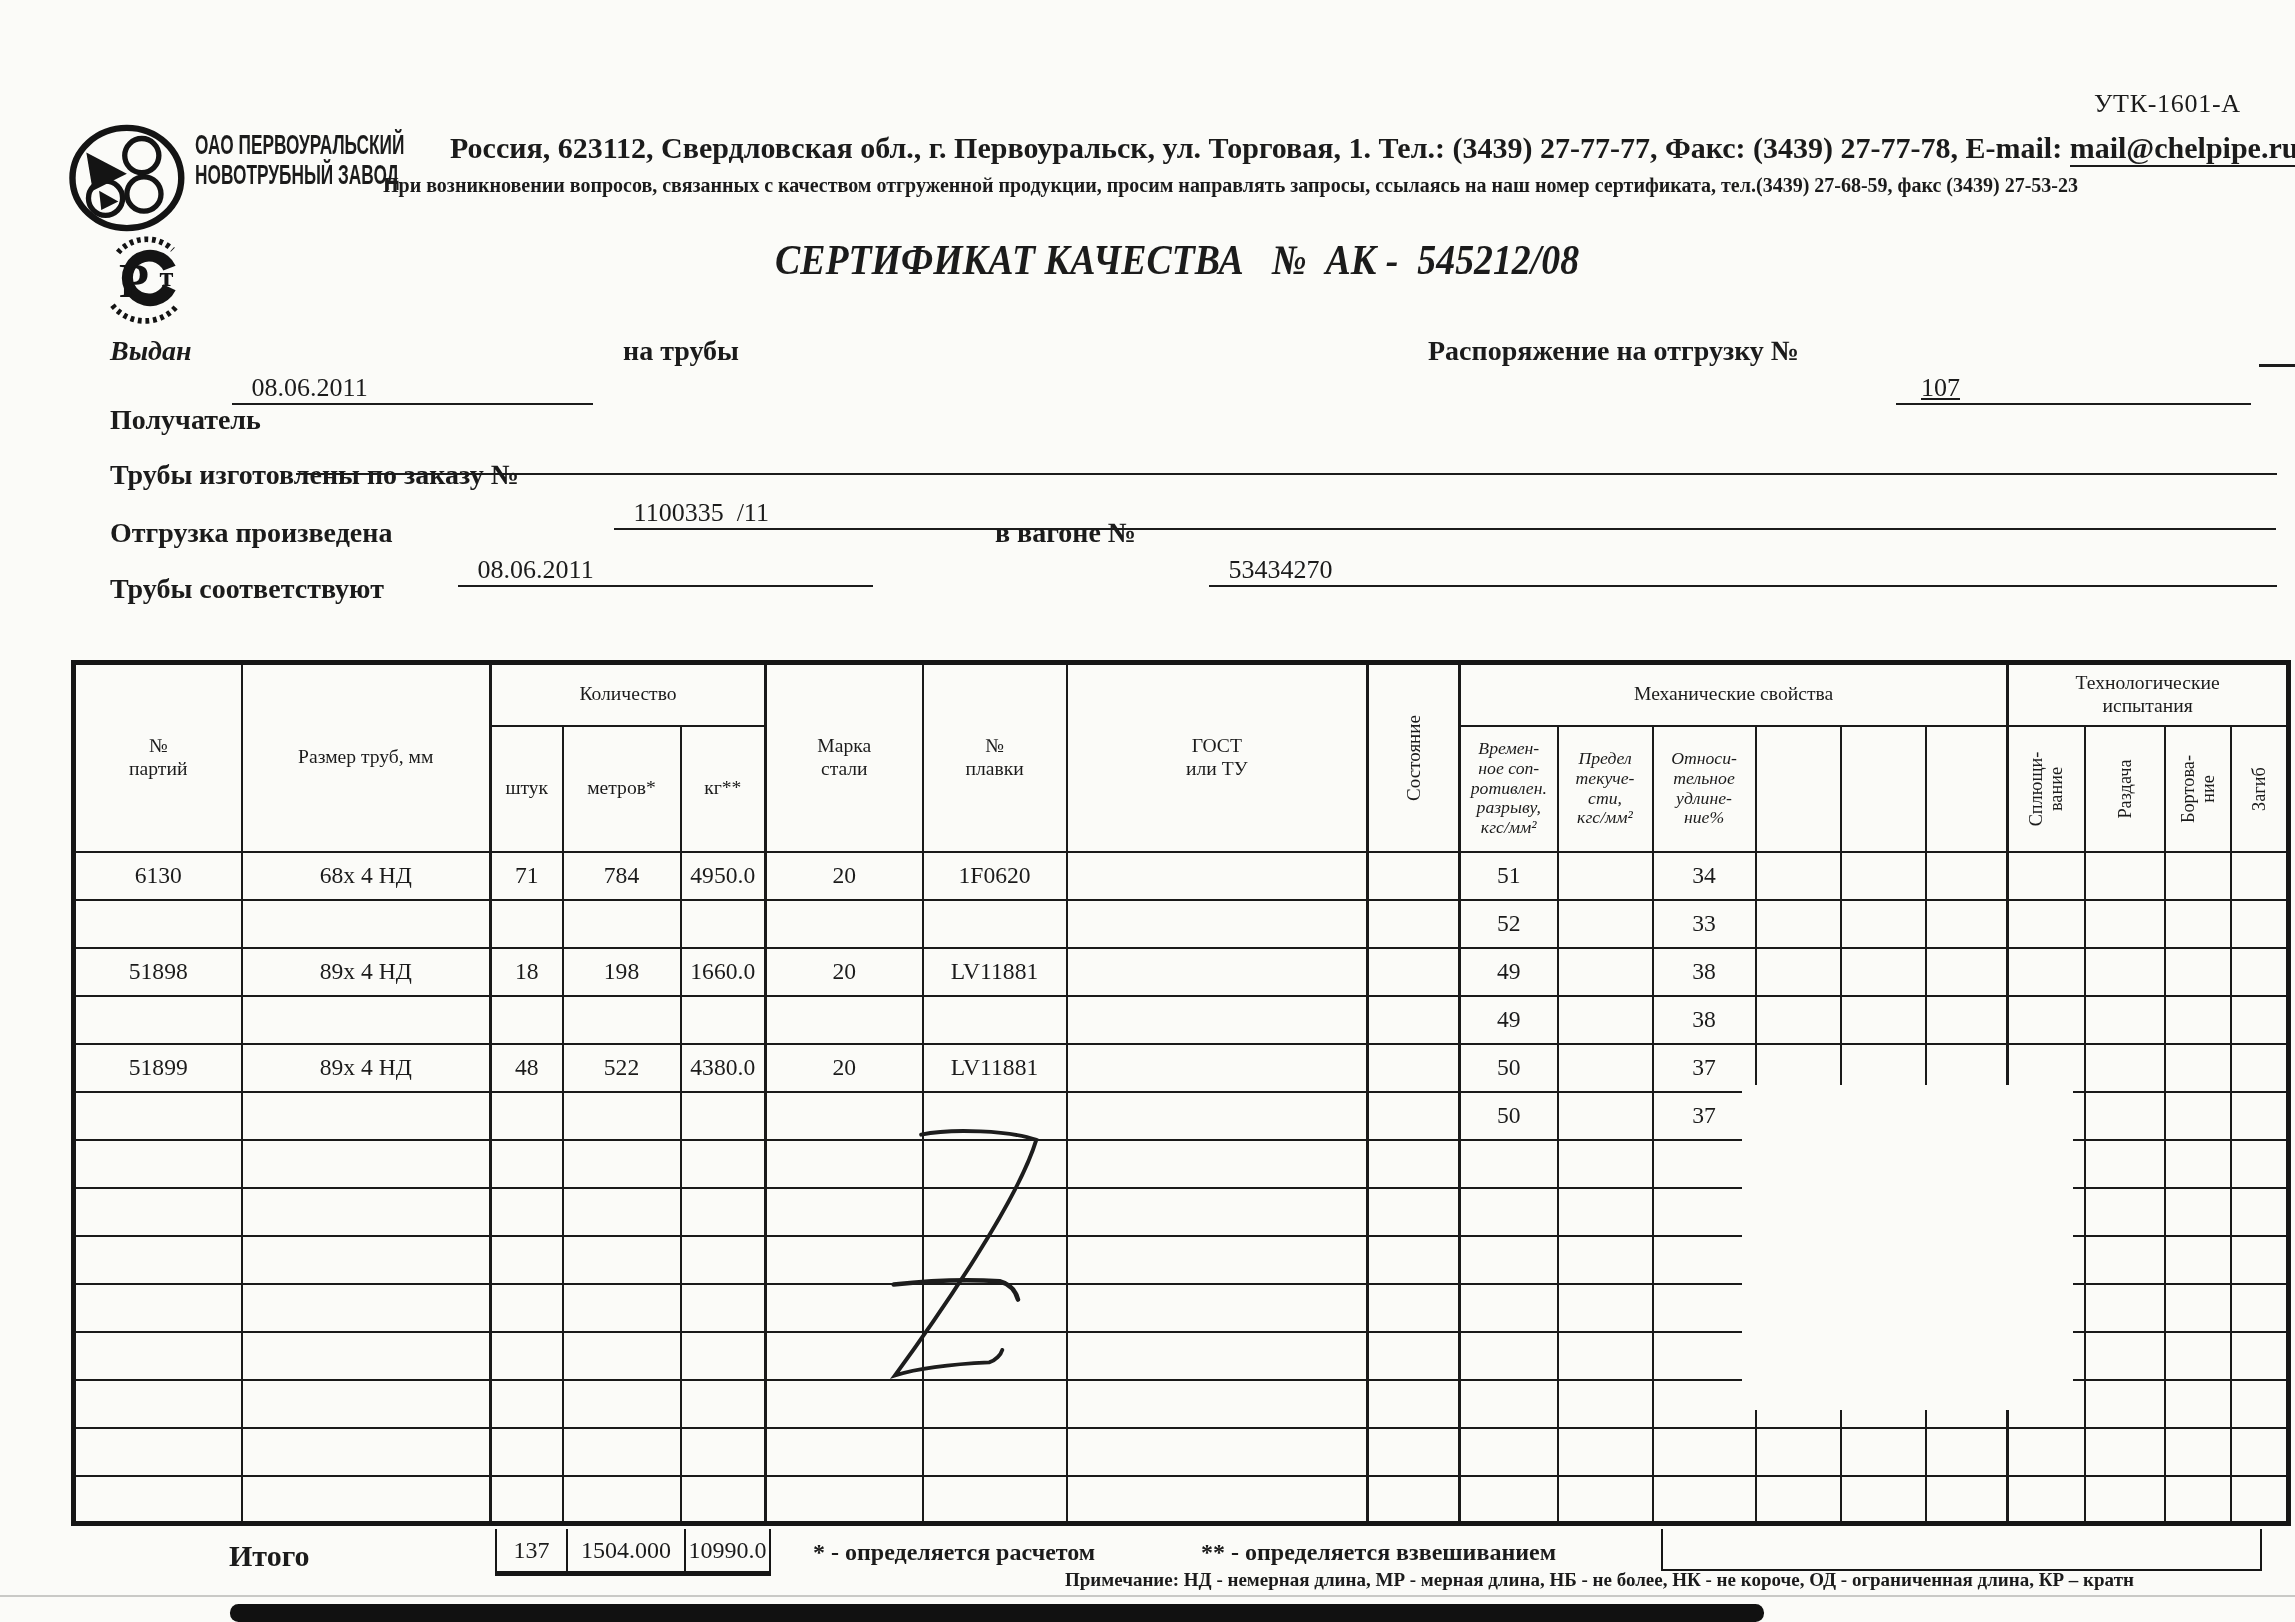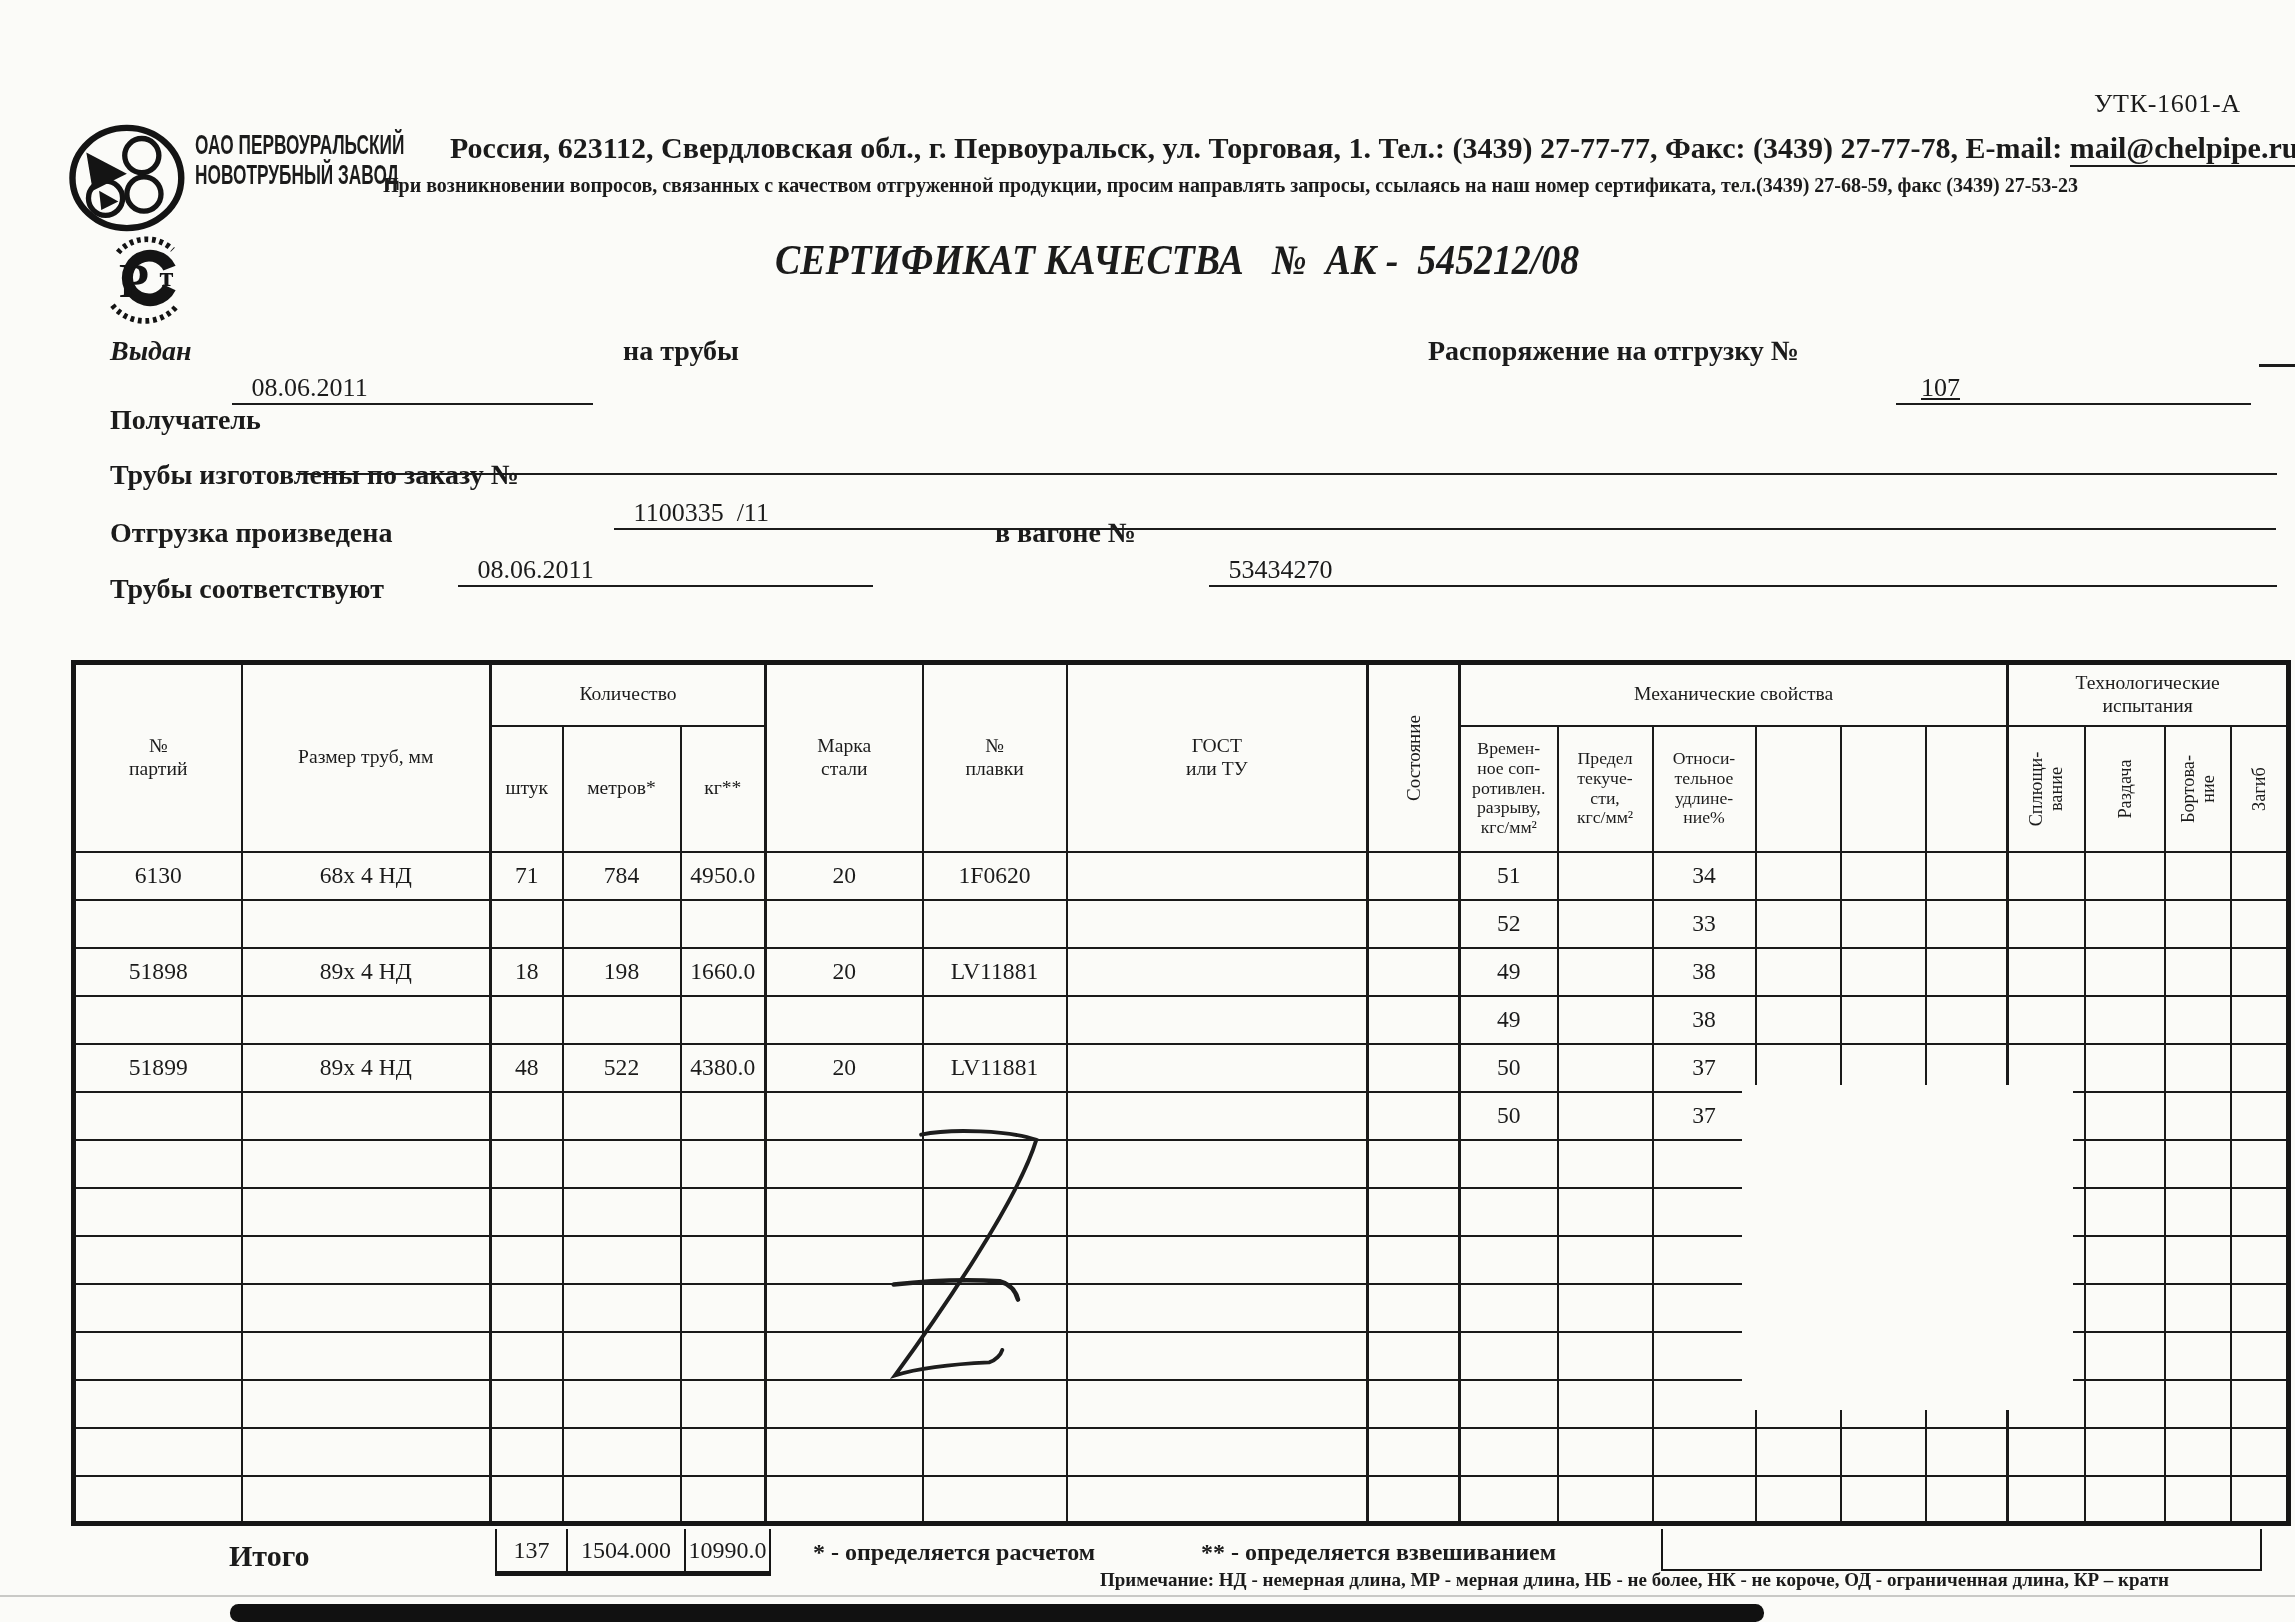--- a/index.html
+++ b/index.html
@@ -23,39 +23,39 @@
   .dash{position:absolute;background:#1c1c1c;height:3.3px;}
   
   #cert-table{position:absolute;left:71px;top:660px;width:2214px;border-collapse:collapse;
       table-layout:fixed;border:5.9px solid #161616;z-index:1;}
   #cert-table th,#cert-table td{border:2px solid #1a1a1a;border-top-width:2.6px;border-bottom-width:2.6px;
       padding:0;font-weight:normal;text-align:center;vertical-align:middle;}
   #cert-table .tl{border-left-width:3.9px;}
   tr.h1{height:63px;} tr.h2{height:126px;} tr.dr{height:48px;}
   tr.h2 th{border-bottom-width:5.2px;}
   .hc{font-size:19.6px;line-height:1.15;white-space:pre-line;}
-  .hs{font-size:17.7px;line-height:1.12;white-space:pre-line;}
+  .hs{font-size:17.7px;line-height:1.12;white-space:pre-line;font-style:italic;}
   tr.dr td{font-size:23.6px;}
   .vcell{position:relative;}
   .vtext{position:absolute;left:50%;top:50%;transform:translate(-50%,-50%) rotate(-90deg);
       white-space:pre-line;text-align:center;font-size:19px;line-height:1.1;width:177px;}
   .vtext.sm{width:119px;font-size:18.3px;}
   
   #white-patch{left:1742px;top:1085px;width:331px;height:325px;background:#fbfbf8;z-index:2;}
   #zmark{left:0;top:0;z-index:3;pointer-events:none;}
   
   #totals-label{left:229px;top:1539px;width:203px;text-align:left;font-size:30px;font-weight:bold;}
   #totals-boxes{left:487px;top:1529px;height:47px;display:flex;border:2.6px solid #161616;border-top:none;
       border-bottom-width:5.2px;box-sizing:border-box;z-index:4;background:#fbfbf8;margin-left:8px;}
   #totals-boxes .tb{height:100%;line-height:43px;text-align:center;font-size:24px;box-sizing:border-box;}
   #totals-boxes .tb+.tb{border-left:2.6px solid #161616;}
   #right-rect{left:1661px;top:1529px;width:601px;height:42px;border:2.6px solid #161616;border-top:none;
       box-sizing:border-box;z-index:4;}
   .note{position:absolute;font-size:24px;font-weight:bold;white-space:pre;}
-  #remark{left:1065px;top:1569px;font-size:19px;font-weight:bold;white-space:nowrap;z-index:5;margin-left:35px;}
+  #remark{left:1065px;top:1569px;font-size:19px;font-weight:bold;white-space:nowrap;z-index:5;}
   #scan-line{left:0;top:1595px;width:2295px;height:2px;background:#c9c9c6;}
   #scan-bar{left:230px;top:1604px;width:1534px;height:18.3px;background:#111;border-radius:8.5px;}
   svg text{font-family:"Liberation Serif",serif;}
 </style>
 </head>
 <body>
 
 <div id="page">
 
   <div class="abs" id="form-code">УТК-1601-А</div>

